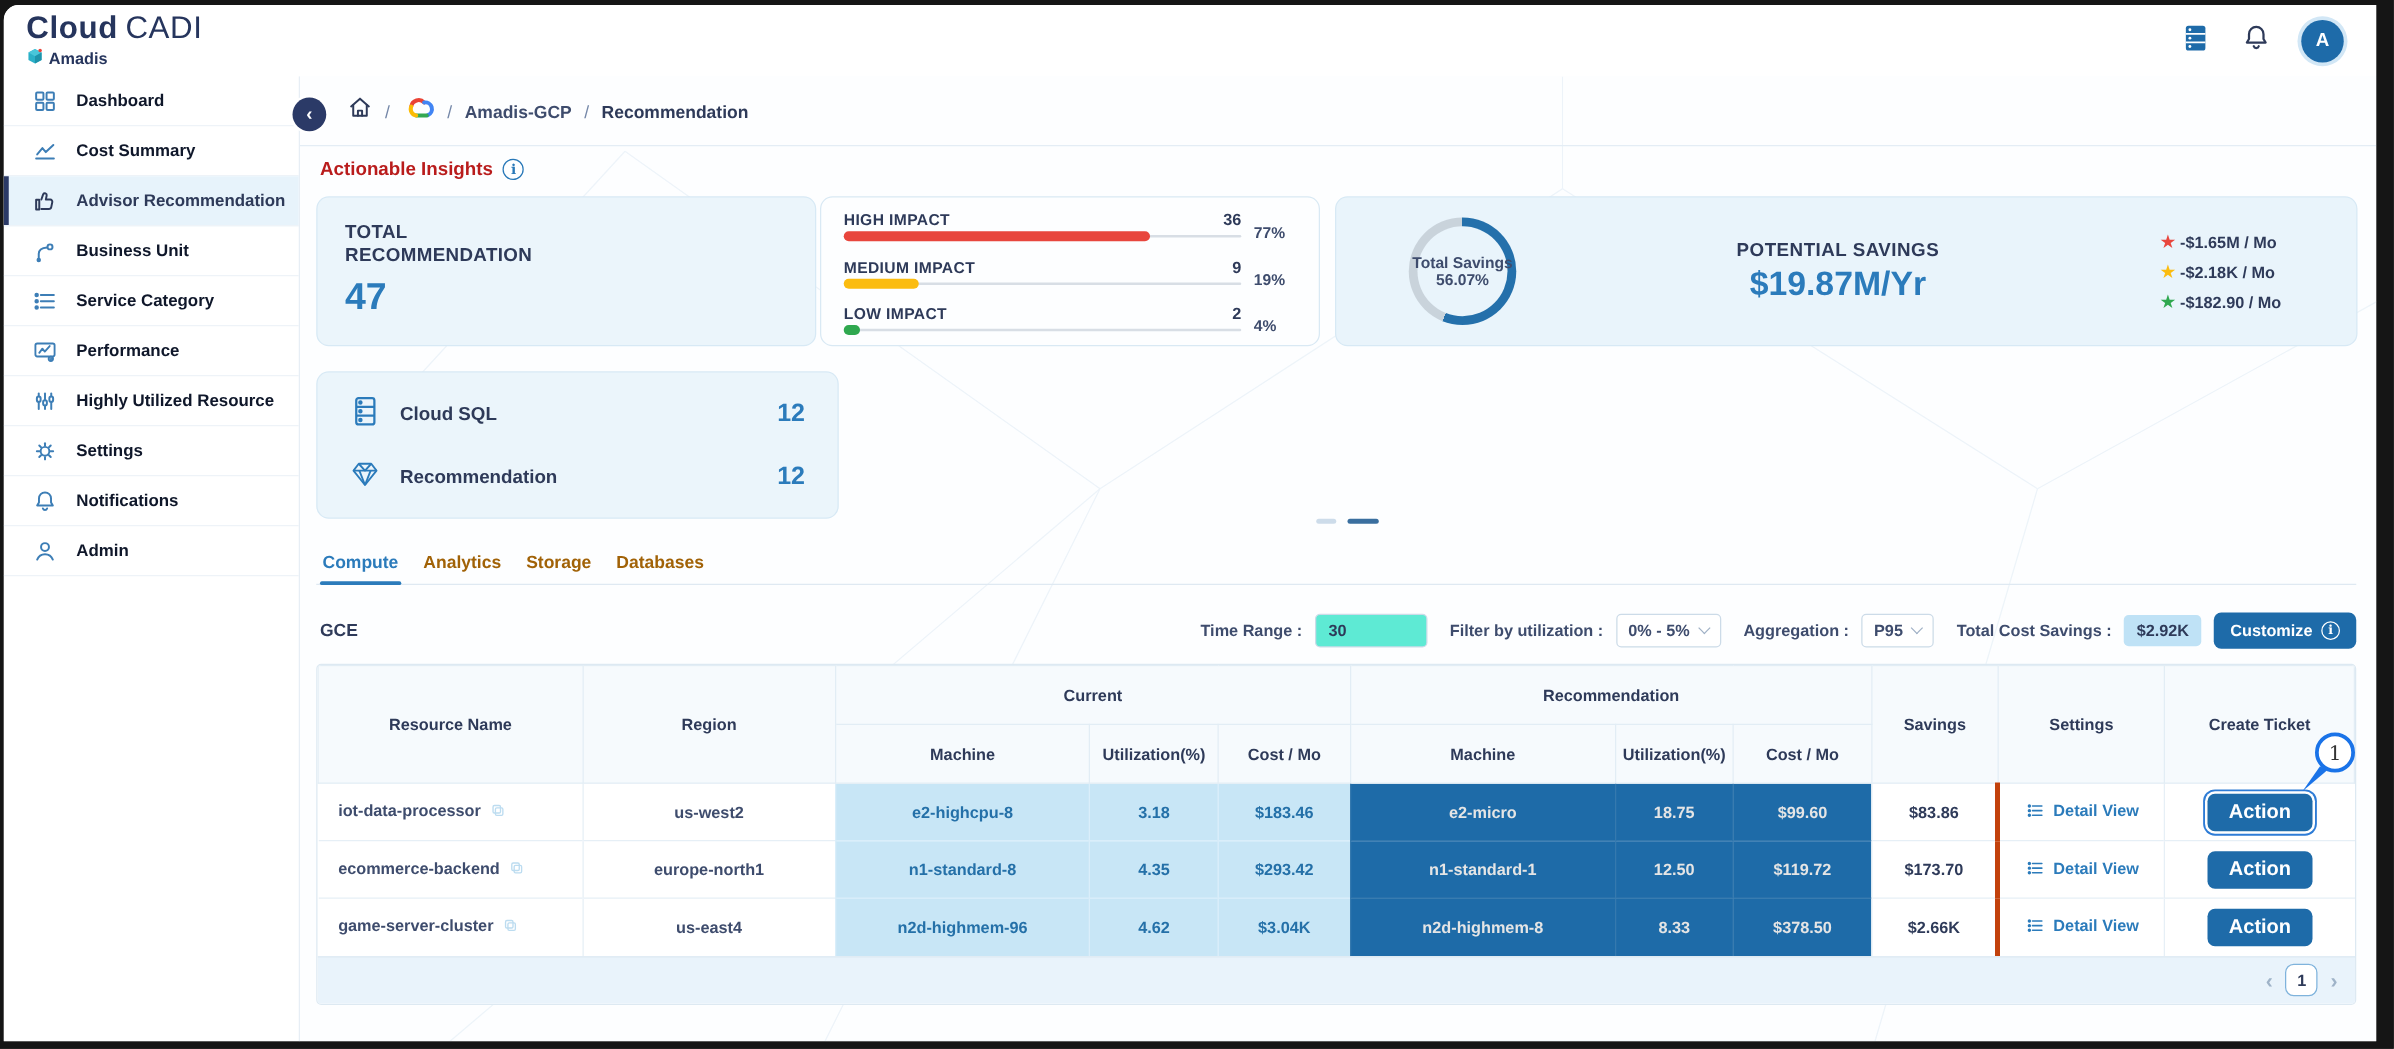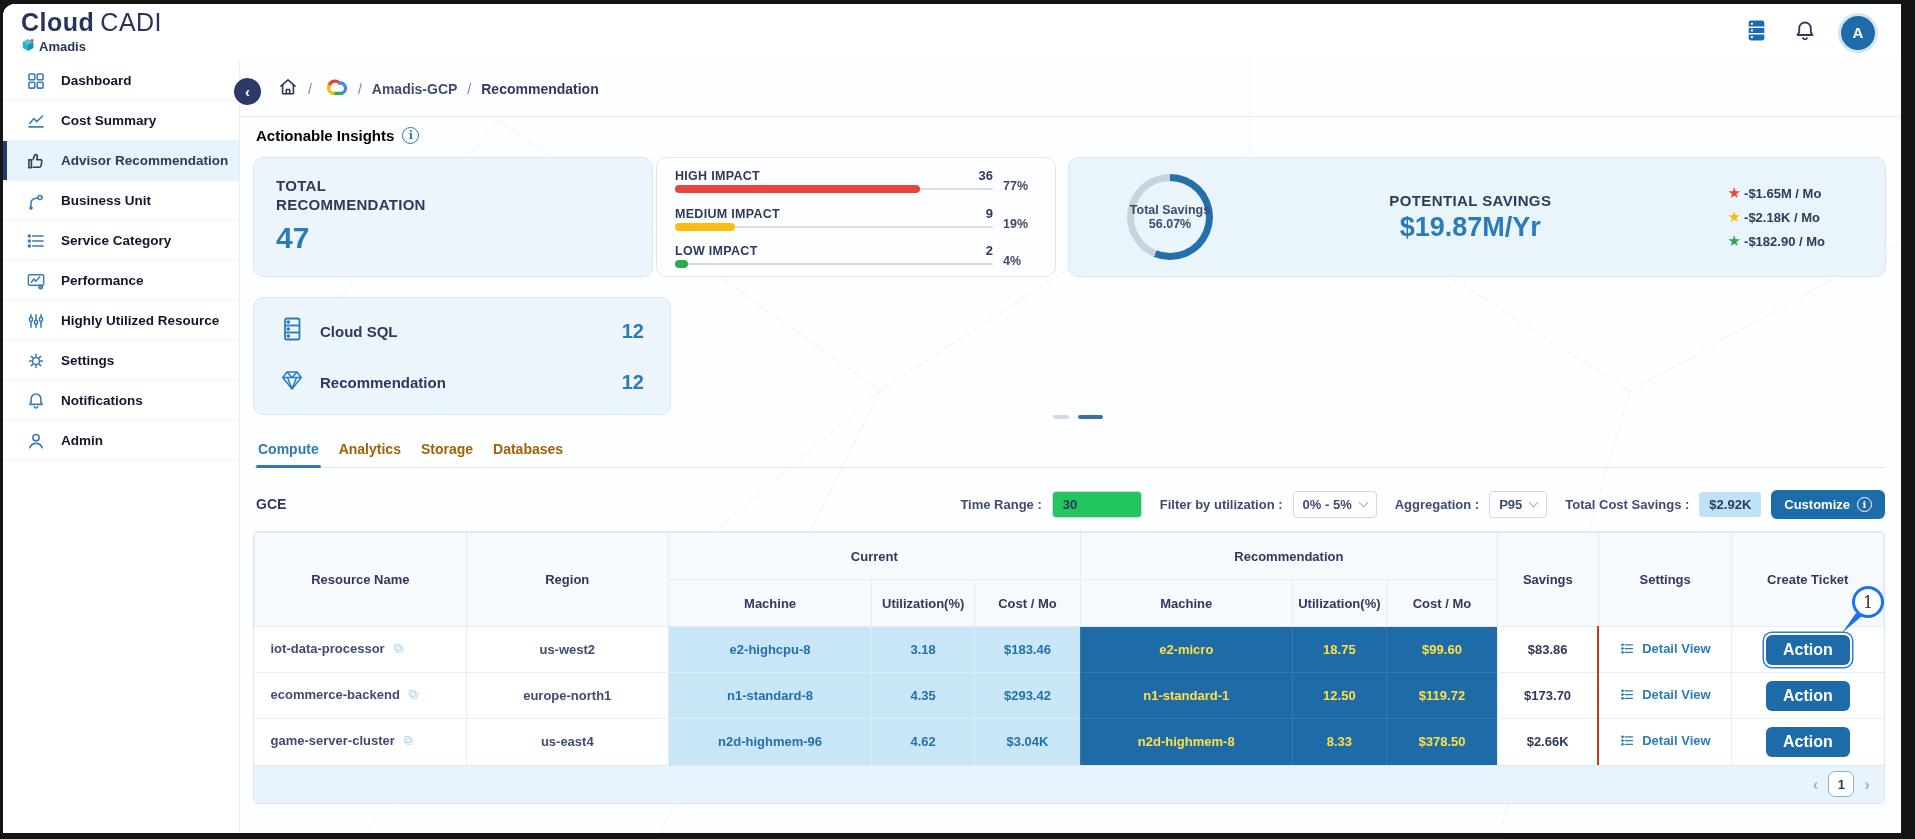--- a/index.html
+++ b/index.html
@@ -30,21 +30,21 @@
 
   
   .content { position:absolute; left:237px; top:57px; right:0; bottom:0; background:#fdfeff; overflow:hidden; }
   .mesh { position:absolute; left:0; top:0; z-index:0; }
   .breadcrumb { position:absolute; top:0; left:0; right:0; height:56px; display:flex; align-items:center; gap:10px; padding-left:38px; border-bottom:1px solid #e4edf5; z-index:5; background:transparent; }
   .bc-sep { color:#7487a8; font-size:14px; }
   .bc-link { font-size:14px; font-weight:600; color:#3e4c6d; cursor:pointer; }
   .bc-current { font-size:14px; font-weight:800; color:#2e3a59; }
 
   .section-title { position:absolute; top:66px; left:16px; display:flex; align-items:center; gap:8px; z-index:5; }
-  .section-title .txt { font-size:15px; font-weight:800; color:#000000;text-align:right; }
+  .section-title .txt { font-size:15px; font-weight:800; color:#b91c1c;text-align:right; }
   .info-dot { width:17px; height:17px; border-radius:50%; border:1.6px solid #2878b8; color:#2878b8; font-size:11px; font-weight:700; display:flex; align-items:center; justify-content:center; font-family:"DejaVu Serif",serif; }
   .info-dot::after { content:"i"; }
   .info-dot.white { border-color:#fff; color:#fff; width:15px; height:15px; font-size:10px; }
 
   .card { position:absolute; border-radius:10px; z-index:5; }
   .card-total { top:96px; left:13px; width:400px; height:120px; background:#ebf5fb; border:1px solid #d7e9f5; padding:19px 22px; }
   .card-total .t { font-size:15px; font-weight:800; color:#2e3a59; line-height:1.25; letter-spacing:.3px; }
   .card-total .v { font-size:30px; font-weight:800; color:#2b7bbb; margin-top:6px; }
 
   .card-impact { top:96px; left:416px; width:400px; height:120px; background:#fdfeff; border:1px solid #d9e9f4; padding:10px 18px 8px 18px; display:flex; flex-direction:column; justify-content:space-between; }
@@ -84,37 +84,37 @@
 
   .tabs { position:absolute; top:376px; left:13px; right:16px; display:flex; gap:16px; border-bottom:1px solid #dfe9f2; padding:0 0 0 3px; z-index:5; }
   .tab { font-size:14px; font-weight:700; color:#a16207; padding:4px 2px 10px; cursor:pointer; position:relative; }
   .tab.active { color:#2b7bbb; }
   .tab.active::after { content:""; position:absolute; left:0; right:0; bottom:-1px; height:3px; border-radius:2px; background:#2b7bbb; }
 
   .filters { position:absolute; top:428px; left:16px; right:16px; height:30px; display:flex; align-items:center; z-index:5; }
   .gce { font-size:14px; font-weight:800; color:#2e3a59; }
   .filters .right { margin-left:auto; display:flex; align-items:center; gap:10px; }
   .flabel { font-size:13px; font-weight:600; color:#3e4c6d; }
-  .ftext-input { width:90px; height:27px; border:1px solid #ccdbe8; border-radius:4px; background:#22c55e; font-size:13px; font-weight:600; color:#2e3a59; padding:0 10px; font-family:"Liberation Sans",sans-serif; }
+  .ftext-input { width:90px; height:27px; border:1px solid #ccdbe8; border-radius:4px; background:#5eead4; font-size:13px; font-weight:600; color:#2e3a59; padding:0 10px; font-family:"Liberation Sans",sans-serif; }
   .fselect { height:27px; border:1px solid #ccdbe8; border-radius:4px; background:#fff; display:flex; align-items:center; gap:8px; padding:0 9px; font-size:13px; font-weight:600; color:#3e4c6d; cursor:pointer; }
   .caret { width:7px; height:7px; border-right:1.6px solid #9fb0c5; border-bottom:1.6px solid #9fb0c5; transform:rotate(45deg); margin-top:-4px; }
   .badge { background:#bfe2f6; color:#2e3a59; font-size:13px; font-weight:800; padding:5px 10px; border-radius:4px; }
   .btn-customize { background:#1e6ba9; color:#fff; border:none; border-radius:6px; height:29px; padding:0 13px; font-size:13px; font-weight:700; display:flex; align-items:center; gap:7px; cursor:pointer; font-family:"Liberation Sans",sans-serif; }
 
   
   .table-wrap { position:absolute; top:470px; left:13px; right:16px; z-index:5; border:1px solid #dde9f2; border-radius:4px; overflow:hidden; background:#fff; }
   table { width:100%; border-collapse:collapse; table-layout:fixed; }
   th { background:#f6fafd; color:#2e3a59; font-size:13px; font-weight:700; border:1px solid #e2edf5; height:47px; }
   td { font-size:13px; text-align:center; height:46px; border-top:1px solid #e6eff6; }
   td.cell-resource { text-align:left; padding-left:16px; color:#3e4c6d; font-weight:700; background:#fff; }
   td.cell-region { color:#3e4c6d; font-weight:600; border-left:1px solid #e6eff6; }
   td.cur { background:#c8e6f6; color:#2470a8; font-weight:700; border-left:1px solid #daeefa; border-top:1px solid #daeefa; }
-  td.rec { background:#1e6ba8; color:#fde047; font-weight:700; border-left:1px solid #3579ae; border-top:1px solid #3579ae; }
+  td.rec { background:#1e6ba8; color:#e5e5e5; font-weight:700; border-left:1px solid #3579ae; border-top:1px solid #3579ae; }
   td.cell-savings { color:#2e3a59; font-weight:800; border-left:1px solid #e6eff6; }
-  td.cell-settings { border-left:2px solid #c2410c;margin-left:44px; }
+  td.cell-settings { border-left:4px solid #c2410c;margin-left:44px; }
   td.cell-ticket { border-left:1px solid #e6eff6; }
   .detail-view { display:inline-flex; align-items:center; gap:7px; color:#2b7bbb; font-weight:700; font-size:13px; cursor:pointer; }
   .btn-action { background:#1e6ba9; color:#fff; border:none; border-radius:6px; padding:6px 17px; font-size:16px; font-weight:700; cursor:pointer; font-family:"Liberation Sans",sans-serif; }
   .btn-action.annotated { box-shadow:0 0 0 2px #fff, 0 0 0 3.5px #2e7cd6; }
   .copy-ic { margin-left:7px; vertical-align:-2px; }
   .pager { background:#e9f3fb; height:38px; display:flex; align-items:center; justify-content:flex-end; gap:10px; padding-right:14px; border-top:1px solid #dde9f2; }
   .pg-arrow { color:#9fb3c8; font-size:17px; font-weight:700; cursor:pointer; line-height:1; }
   .pg-num { width:26px; height:26px; border:1.5px solid #7fb3dc; border-radius:7px; background:#fff; color:#2e3a59; font-size:13px; font-weight:700; display:flex; align-items:center; justify-content:center; cursor:pointer; }
 
   .balloon { position:absolute; top:524px; left:1598px; z-index:60; }

